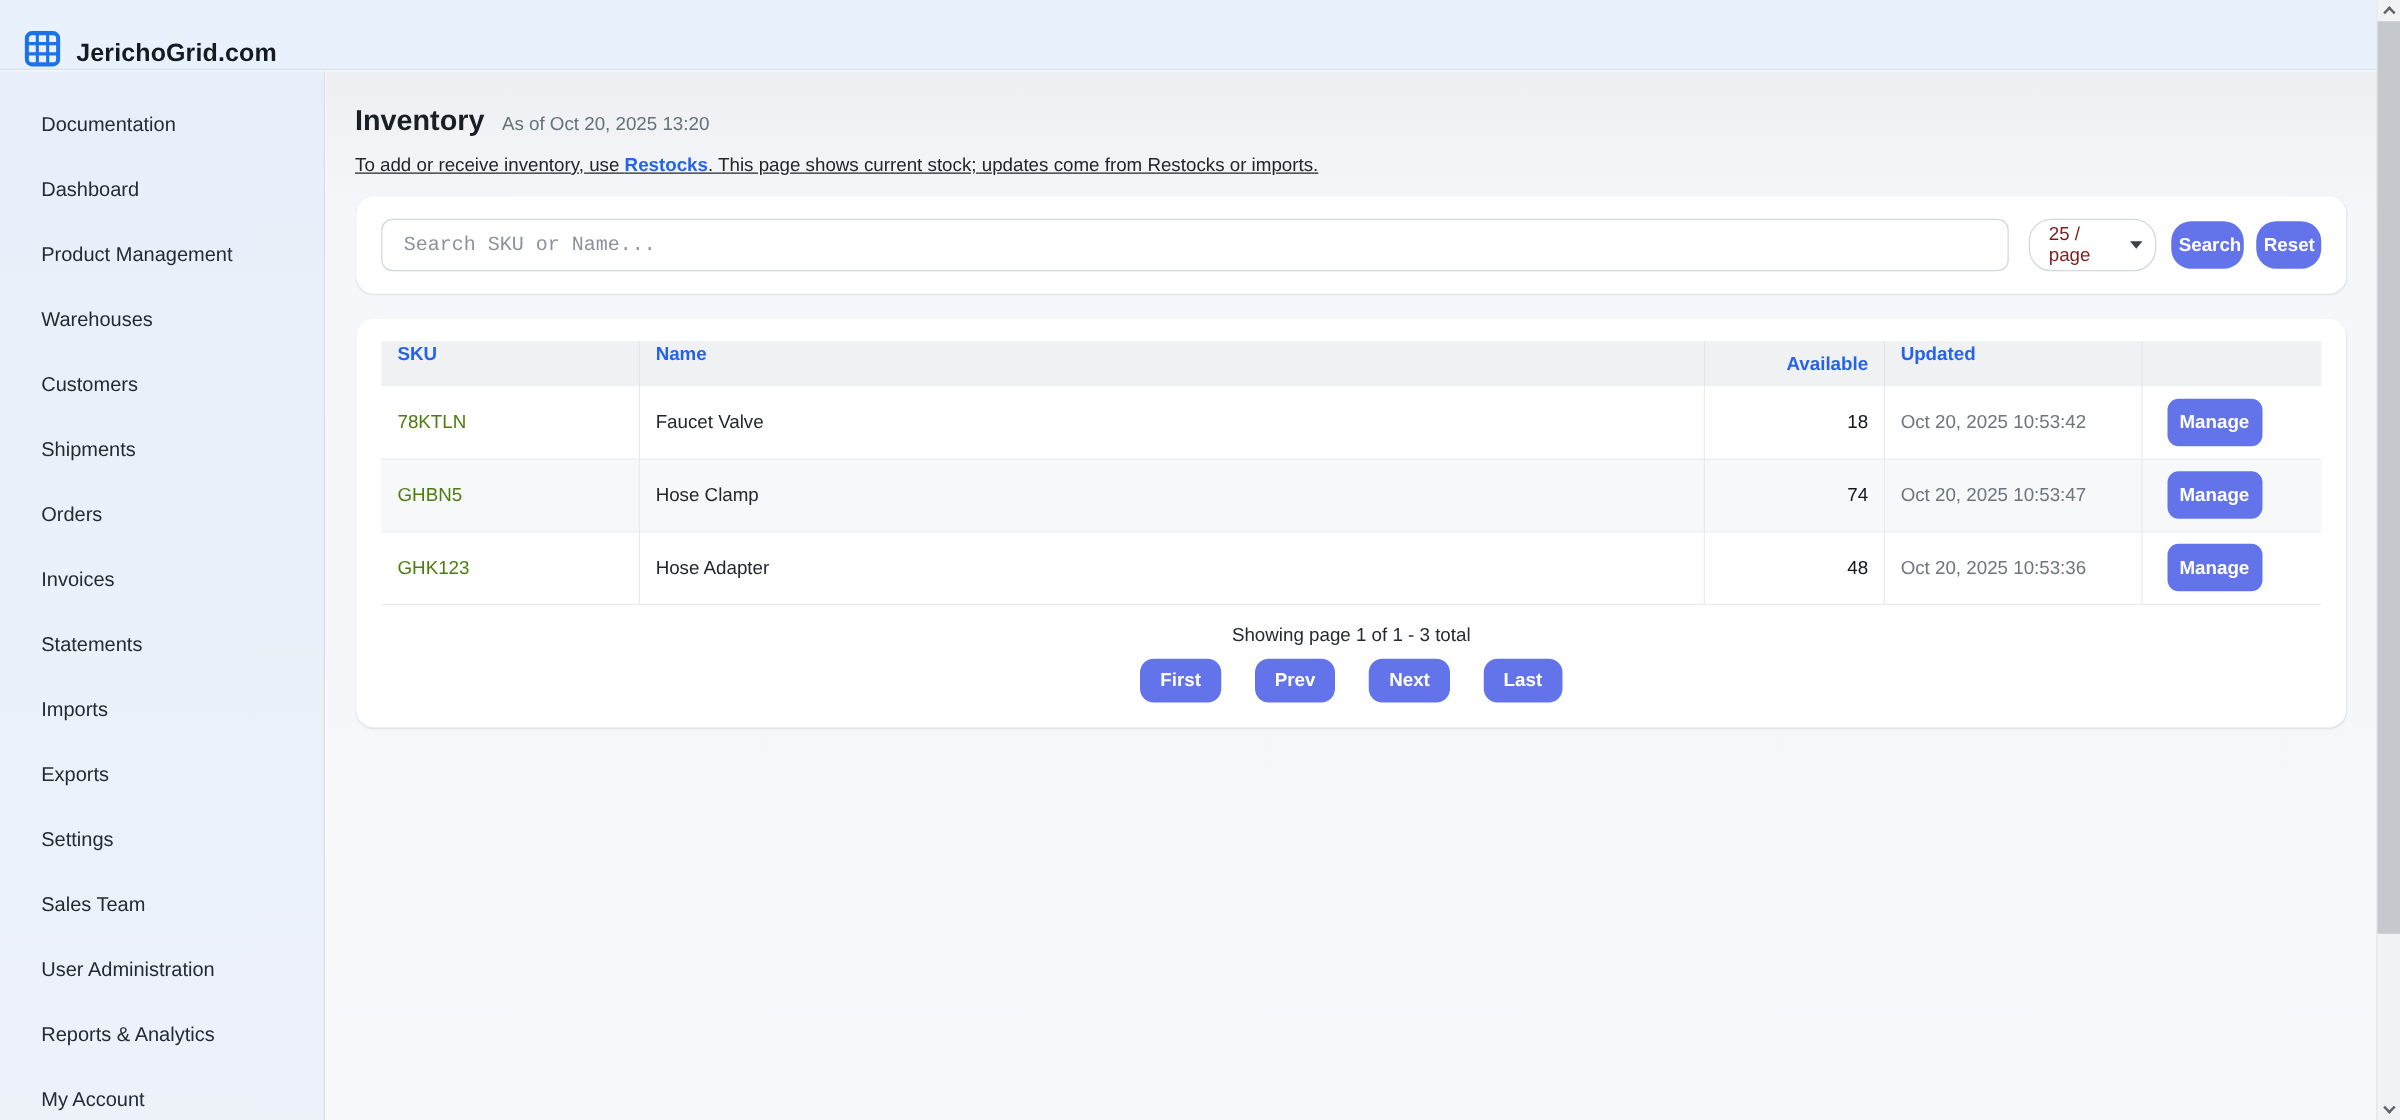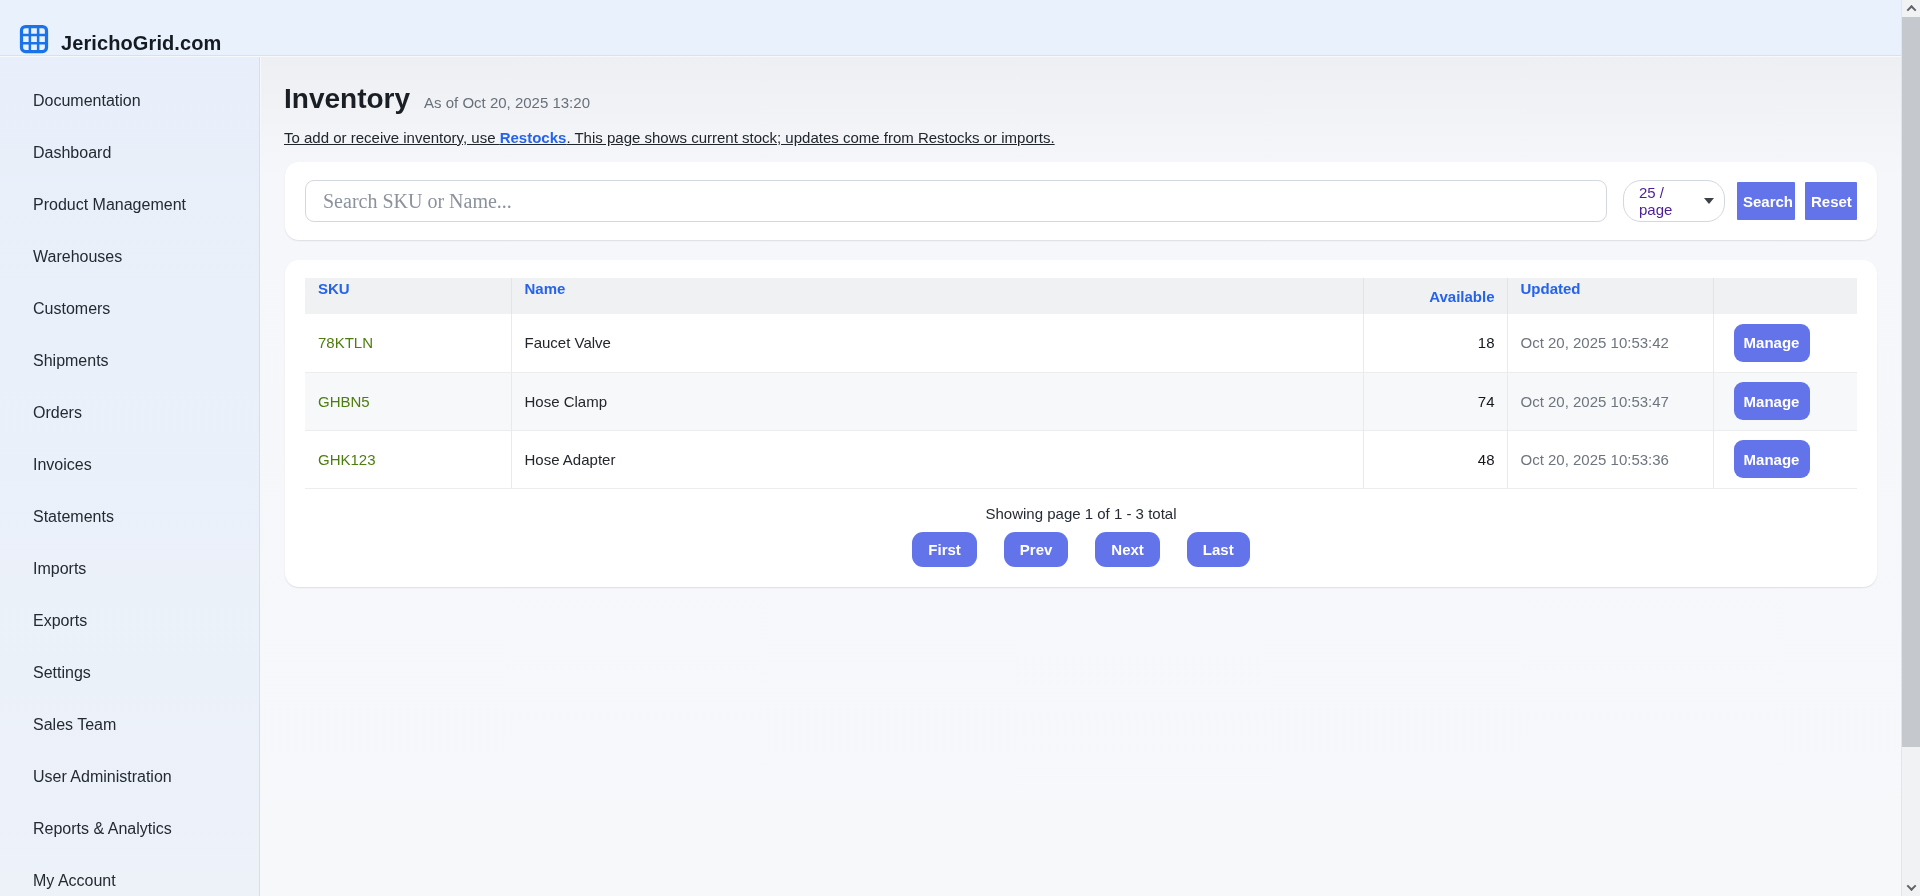--- a/index.html
+++ b/index.html
@@ -29,54 +29,54 @@
     height:52px; line-height:52px; padding-left:33px;
     font-size:16px; color:#242a31; cursor:pointer; white-space:nowrap;
   }
 
   
   .main {
     position:absolute; left:261px; top:57px; width:1640px; height:839px;
     background:linear-gradient(180deg,#edeff2 0px,#f5f7fa 120px,#f6f8fa 100%);
   }
   .title-row { margin:26px 0 0 23px; display:flex; align-items:baseline; }
-  .page-title { margin:0; font-size:28px; font-weight:700; color:#1a1f26; }
+  .page-title { margin:0; font-size:23px; font-weight:700; color:#1a1f26; }
   .as-of { margin-left:14px; font-size:15px; color:#68707b; }
   .intro { margin:14px 0 0 23px; font-size:15px; color:#21262d;text-decoration:underline; }
   .intro a { color:#2563eb; font-weight:700; text-decoration:none; cursor:pointer; }
 
   .card {
     background:#ffffff; border-radius:14px;
     box-shadow:0 1px 2px rgba(20,30,50,.07), 0 1px 1px rgba(20,30,50,.04);
   }
 
   
   .search-card {
     margin:16px 0 0 24px; width:1592px; height:78px;
     display:flex; align-items:center; padding:0 20px;
   }
   .search-input {
     flex:1; height:42px; border:1px solid #d3d7de; border-radius:9px;
-    padding:0 17px; font-size:20px; color:#4c1d95; outline:none;
-    font-family:Liberation Serif, serif; background:#fff;
+    padding:0 17px; font-size:16px; color:#4c1d95; outline:none;
+    font-family:Liberation Mono, monospace; background:#fff;
   }
   .search-input::placeholder { color:#8b929d; }
   .page-size {
     margin-left:16px; width:102px; height:42px; flex:none;
     border:1px solid #d3d7de; border-radius:18px; background:#fff;
     display:flex; align-items:center; justify-content:space-between;
-    padding:0 13px 0 15px; font-size:15px; color:#4c1d95; cursor:pointer;gap:32px;
+    padding:0 13px 0 15px; font-size:15px; color:#7f1d1d; cursor:pointer;gap:32px;
   }
   .caret {
     width:0; height:0; border-left:5px solid transparent;
     border-right:5px solid transparent; border-top:6px solid #3c4249;
   }
   .btn {
     border:none; background:#6374ea; color:#fff; font-weight:700;
-    font-size:15px; font-family:inherit; border-radius:1px; height:38px;
+    font-size:15px; font-family:inherit; border-radius:16px; height:38px;
     cursor:pointer; flex:none;
   }
   .btn-search { margin-left:12px; width:58px; }
   .btn-reset  { margin-left:10px; width:52px; }
 
   
   .table-card { margin:20px 0 0 24px; width:1592px; padding:18px 20px 20px; }
   table { border-collapse:collapse; width:1552px; table-layout:fixed; }
   col.c-sku { width:206px; } col.c-name { width:852px; }
   col.c-avail { width:144px; } col.c-upd { width:206px; } col.c-act { width:144px; }

